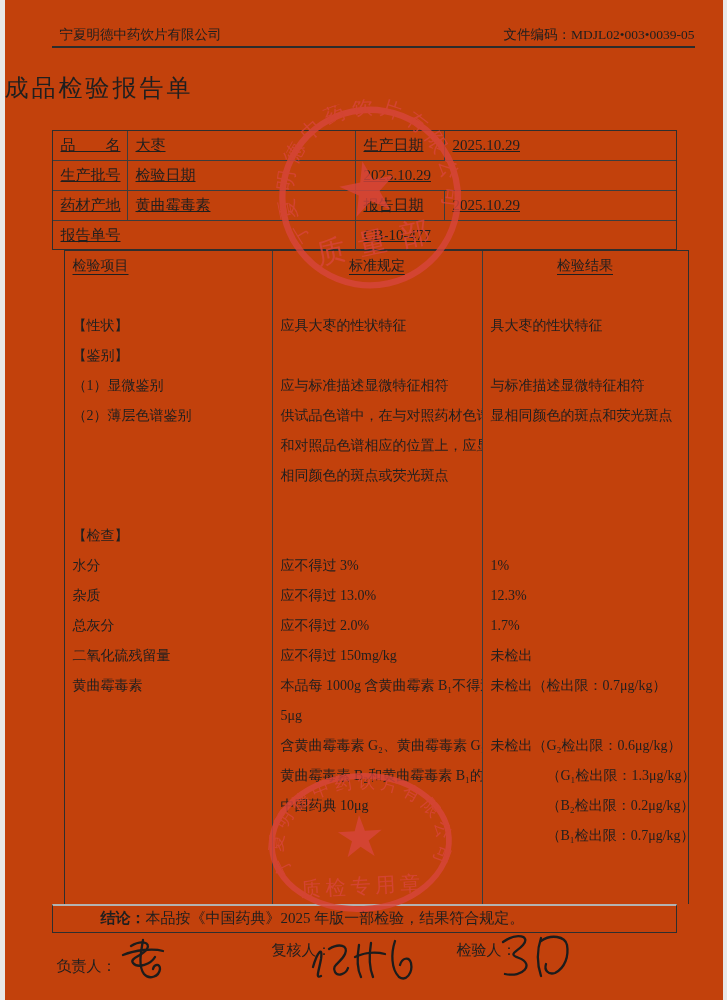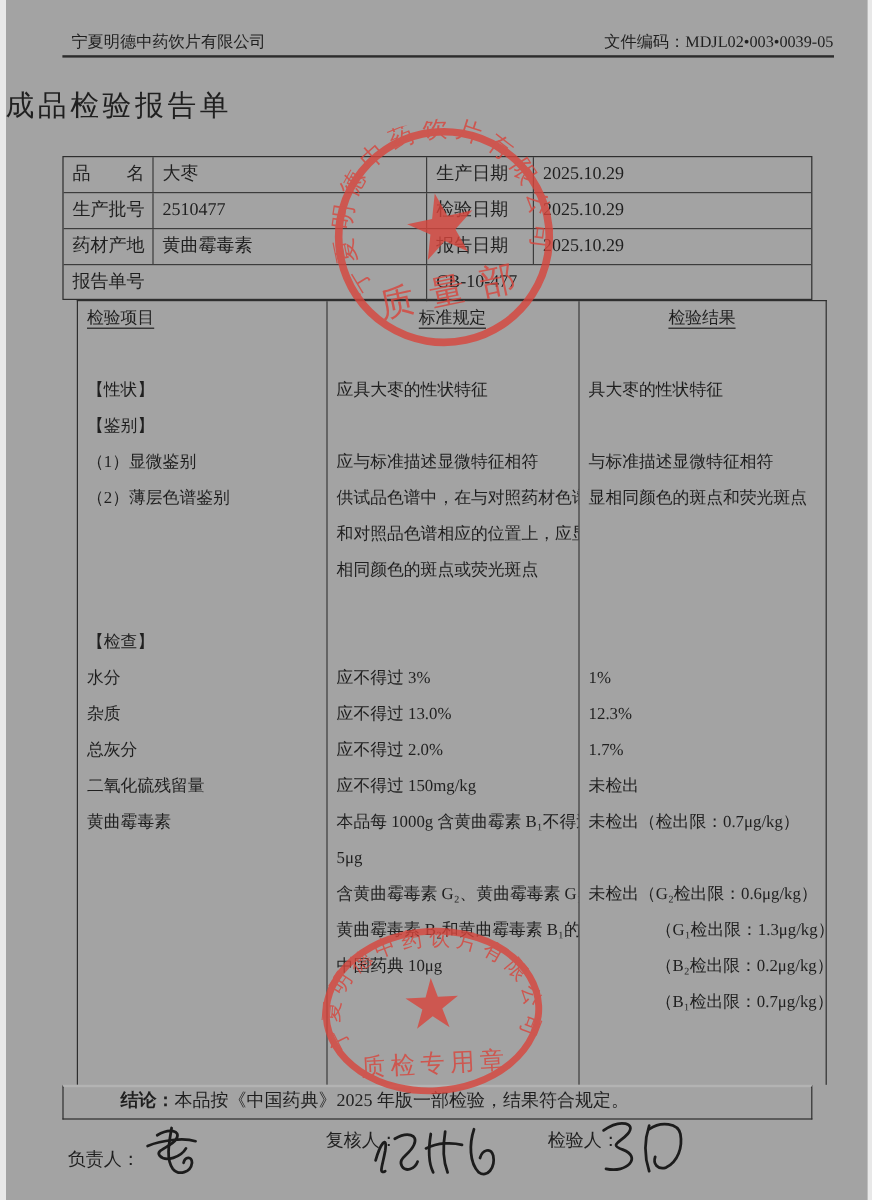--- a/index.html
+++ b/index.html
@@ -1,27 +1,27 @@
 <!DOCTYPE html>
 <html><head>
 <meta charset="utf-8">
 <style>
   html,body{margin:0;padding:0;background:#e8e8e8;}
   .page{
-    position:relative;width:718px;height:1000px;background:#a3a3a3;
+    position:relative;width:718px;height:1000px;background:#c2410c;
     font-family:"Liberation Serif","DejaVu Serif",serif;color:#1f1f1f;
     margin:0 auto;overflow:hidden;
   }
   
   .doc-header{position:absolute;top:26px;left:55px;width:635px;display:flex;justify-content:space-between;font-size:13.5px;}
   .header-rule{position:absolute;top:46px;left:47px;width:643px;height:2px;background:#2c2c2c;}
   .title{position:absolute;top:72px;left:0;width:100%;font-size:24px;font-weight:normal;letter-spacing:3px;}
   
   .info-table{position:absolute;left:47px;top:130px;width:625px;height:120px;border:1.5px solid #2e2e2e;box-sizing:border-box;}
-  .info-row{display:grid;height:30px;border-bottom:1px solid #3c3c3c;box-sizing:border-box;}
+  .info-row{display:grid;height:30px;border-bottom:1px solid #3c3c3c;box-sizing:border-box;text-decoration:underline;}
   .info-row.r4{border-bottom:none;grid-template-columns:303px 1fr;}
   .info-row.r123{grid-template-columns:75px 228px 89px 1fr;}
   .info-cell{border-right:1px solid #3c3c3c;padding-left:8px;line-height:28px;font-size:15px;white-space:nowrap;overflow:hidden;box-sizing:border-box;}
   .info-cell:last-child{border-right:none;}
   
   .main-cols{position:absolute;left:47px;top:250px;width:625px;height:654px;border:1.5px solid #2e2e2e;border-bottom:none;box-sizing:border-box;display:grid;grid-template-columns:208px 210px 1fr;margin-left:12px;}
   .main-col{border-right:1px solid #3c3c3c;box-sizing:border-box;overflow:hidden;}
   .main-col:last-child{border-right:none;}
   .ln{height:30px;line-height:30px;padding:0 8px;font-size:14px;white-space:nowrap;}
   .col-head{text-decoration:underline;text-underline-offset:4px;}
@@ -53,21 +53,20 @@
 
   <div class="info-table">
     <div class="info-row r123">
       <div class="info-cell">品　　名</div>
       <div class="info-cell">大枣</div>
       <div class="info-cell">生产日期</div>
       <div class="info-cell">2025.10.29</div>
     </div>
     <div class="info-row r123">
       <div class="info-cell">生产批号</div>
-      <div class="info-cell">2510477</div>
       <div class="info-cell">检验日期</div>
       <div class="info-cell">2025.10.29</div>
     </div>
     <div class="info-row r123">
       <div class="info-cell">药材产地</div>
       <div class="info-cell">黄曲霉毒素</div>
       <div class="info-cell">报告日期</div>
       <div class="info-cell">2025.10.29</div>
     </div>
     <div class="info-row r4">

